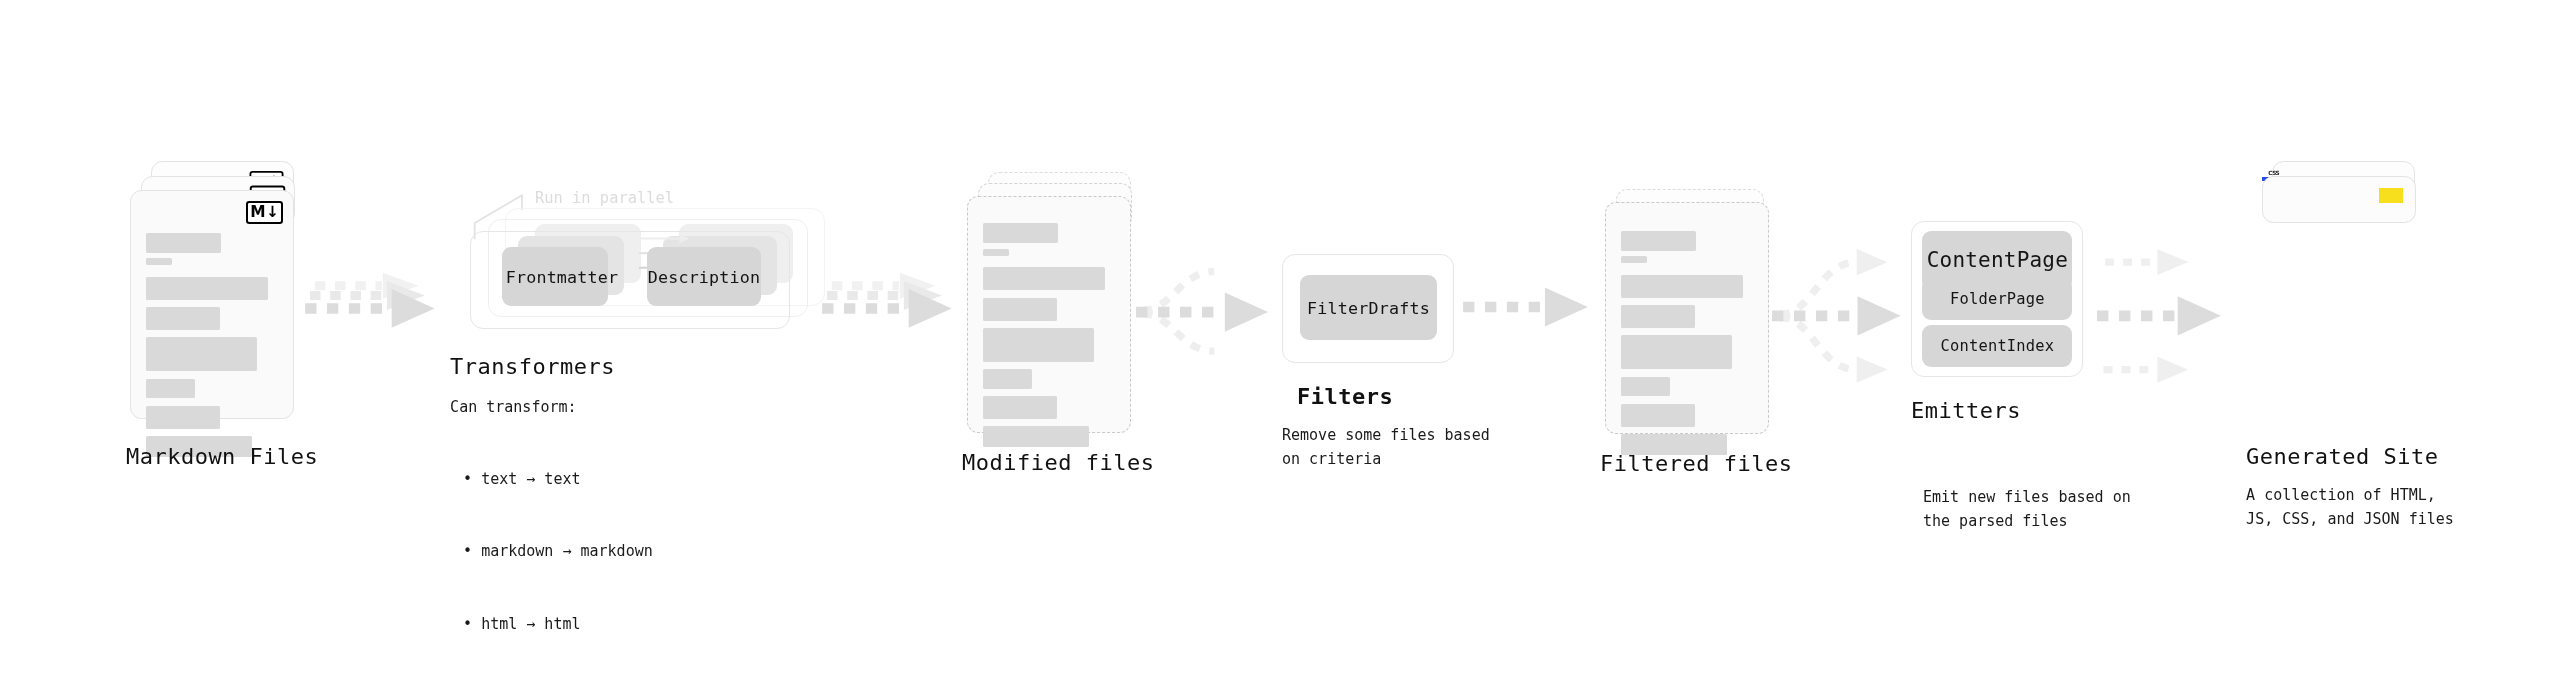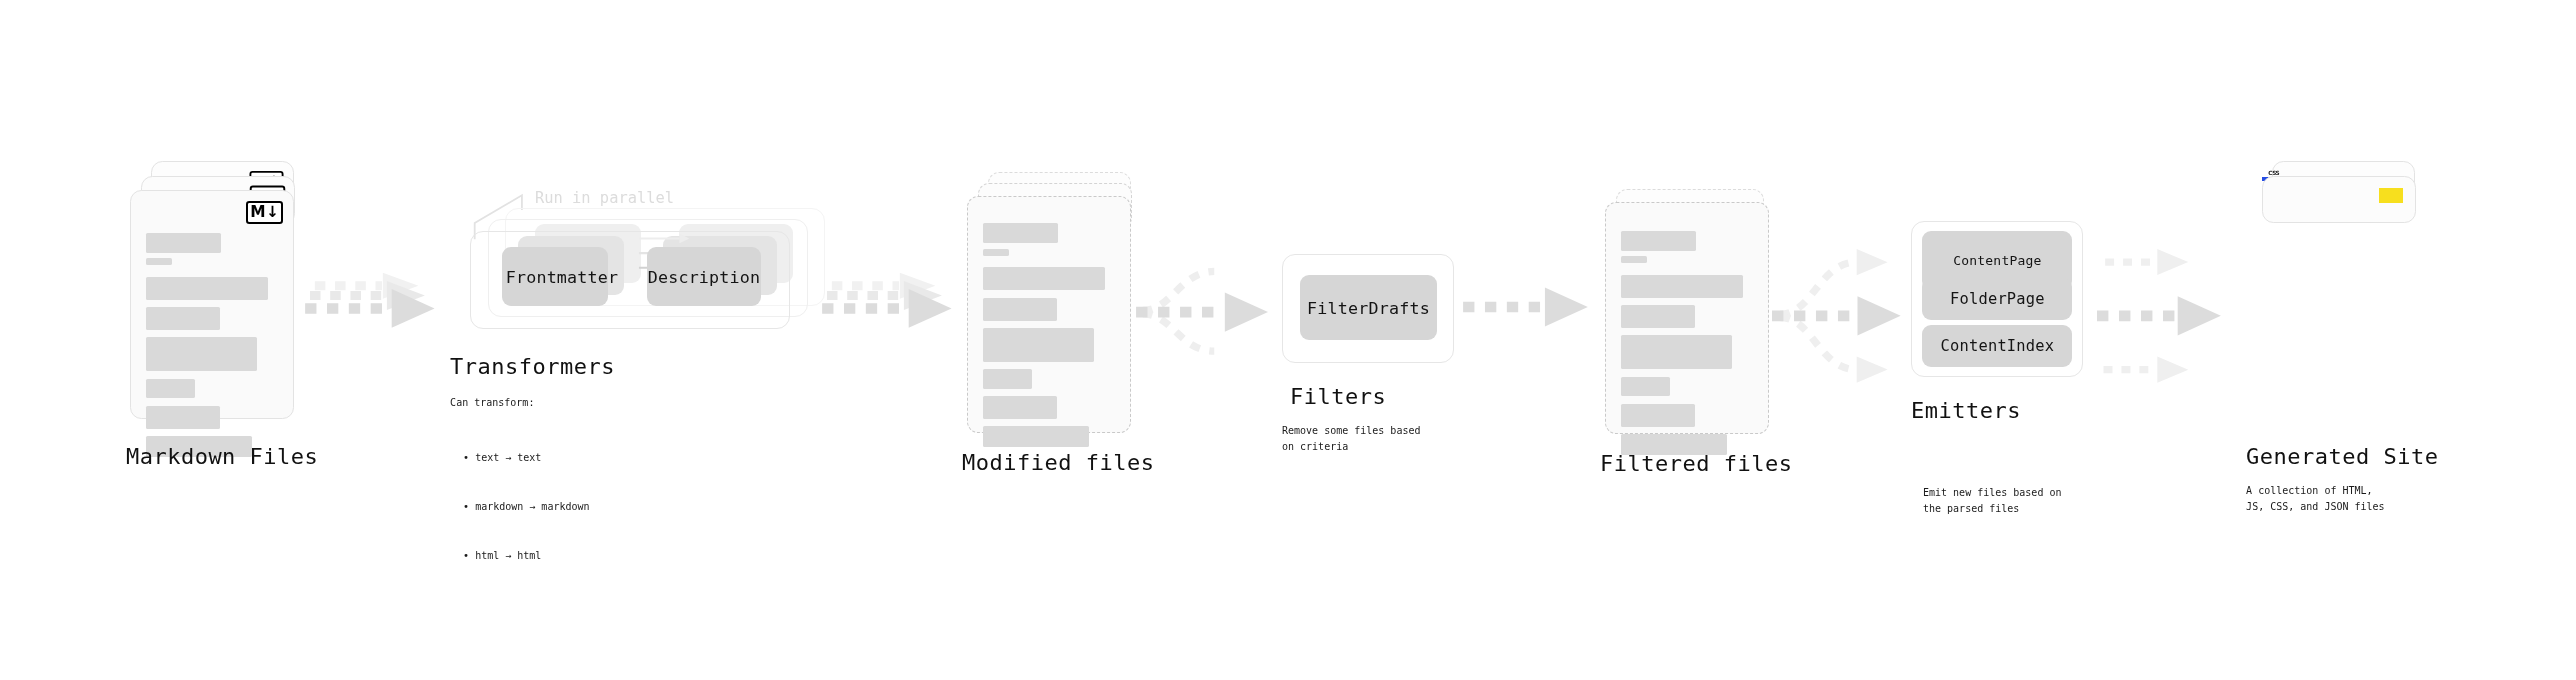--- a/index.html
+++ b/index.html
@@ -79,21 +79,21 @@
   
   .title {
     position: absolute;
     font-size: 22px;
     color: #111;
     letter-spacing: 0.5px;
     white-space: nowrap;
   }
   .subtitle {
     position: absolute;
-    font-size: 10px;
+    font-size: 15px;
     line-height: 1.62;
     color: #1a1a1a;
     white-space: pre;
   }
   .runlabel {
     position: absolute;
     font-size: 15.4px;
     color: #dcdcdc;
     white-space: nowrap;
   }
@@ -250,21 +250,21 @@
       <g fill="#dcdcdc" stroke="#dcdcdc">
         <line x1="0" y1="64" x2="108" y2="64" stroke-width="13" stroke-dasharray="14 13"></line>
         <polygon points="109,40 162,64 109,88" stroke="none"></polygon>
       </g>
     </svg>
   </div>
 
   <div class="node" style="left:1282px; top:254px;">
     <div class="box" style="left:0; top:0; width:172px; height:109px;"></div>
     <div class="pill" style="left:18px; top:21px; width:137px; height:65px;">FilterDrafts</div>
-    <div class="title" style="left:8px; top:130px;">Filters</div>
+    <div class="title" style="left:15px; top:130px;font-weight:bold;">Filters</div>
     <div class="subtitle" style="left:0px; top:169px;">Remove some files based
 on criteria</div>
   </div>
 
   <div class="conn" style="left:1463px; top:286px;">
     <svg width="146" height="81" viewBox="0 0 180 100">
       <g fill="#dcdcdc" stroke="#dcdcdc">
         <line x1="0" y1="26" x2="100" y2="26" stroke-width="13" stroke-dasharray="14 13"></line>
         <polygon points="101,2 154,26 101,50" stroke="none"></polygon>
       </g>
@@ -302,21 +302,21 @@
       </g>
       <g fill="#dcdcdc" stroke="#dcdcdc">
         <line x1="0" y1="98" x2="104" y2="98" stroke-width="13" stroke-dasharray="14 13"></line>
         <polygon points="105,74 158,98 105,122" stroke="none"></polygon>
       </g>
     </svg>
   </div>
 
   <div class="node" style="left:1911px; top:221px;">
     <div class="box" style="left:0; top:0; width:172px; height:156px;"></div>
-    <div class="pill" style="left:11.4px; top:9.8px; width:150px; height:59px; font-size:13px;">ContentPage</div>
+    <div class="pill" style="left:11.4px; top:9.8px; width:150px; height:59px; font-size:21px;">ContentPage</div>
     <div class="pill" style="left:11.4px; top:57px; width:150px; height:42px; font-size:15.4px;">FolderPage</div>
     <div class="pill" style="left:11.4px; top:104px; width:150px; height:42px; font-size:15.4px;">ContentIndex</div>
     <div class="title" style="left:0px; top:177px;">Emitters</div>
     <div class="subtitle" style="left:12px; top:216px;margin-top:48px;">Emit new files based on
 the parsed files</div>
   </div>
 
   <div class="conn" style="left:2097px; top:236px;">
     <svg width="163" height="163" viewBox="0 0 200 200">
       <g fill="#efefef" stroke="#efefef">

